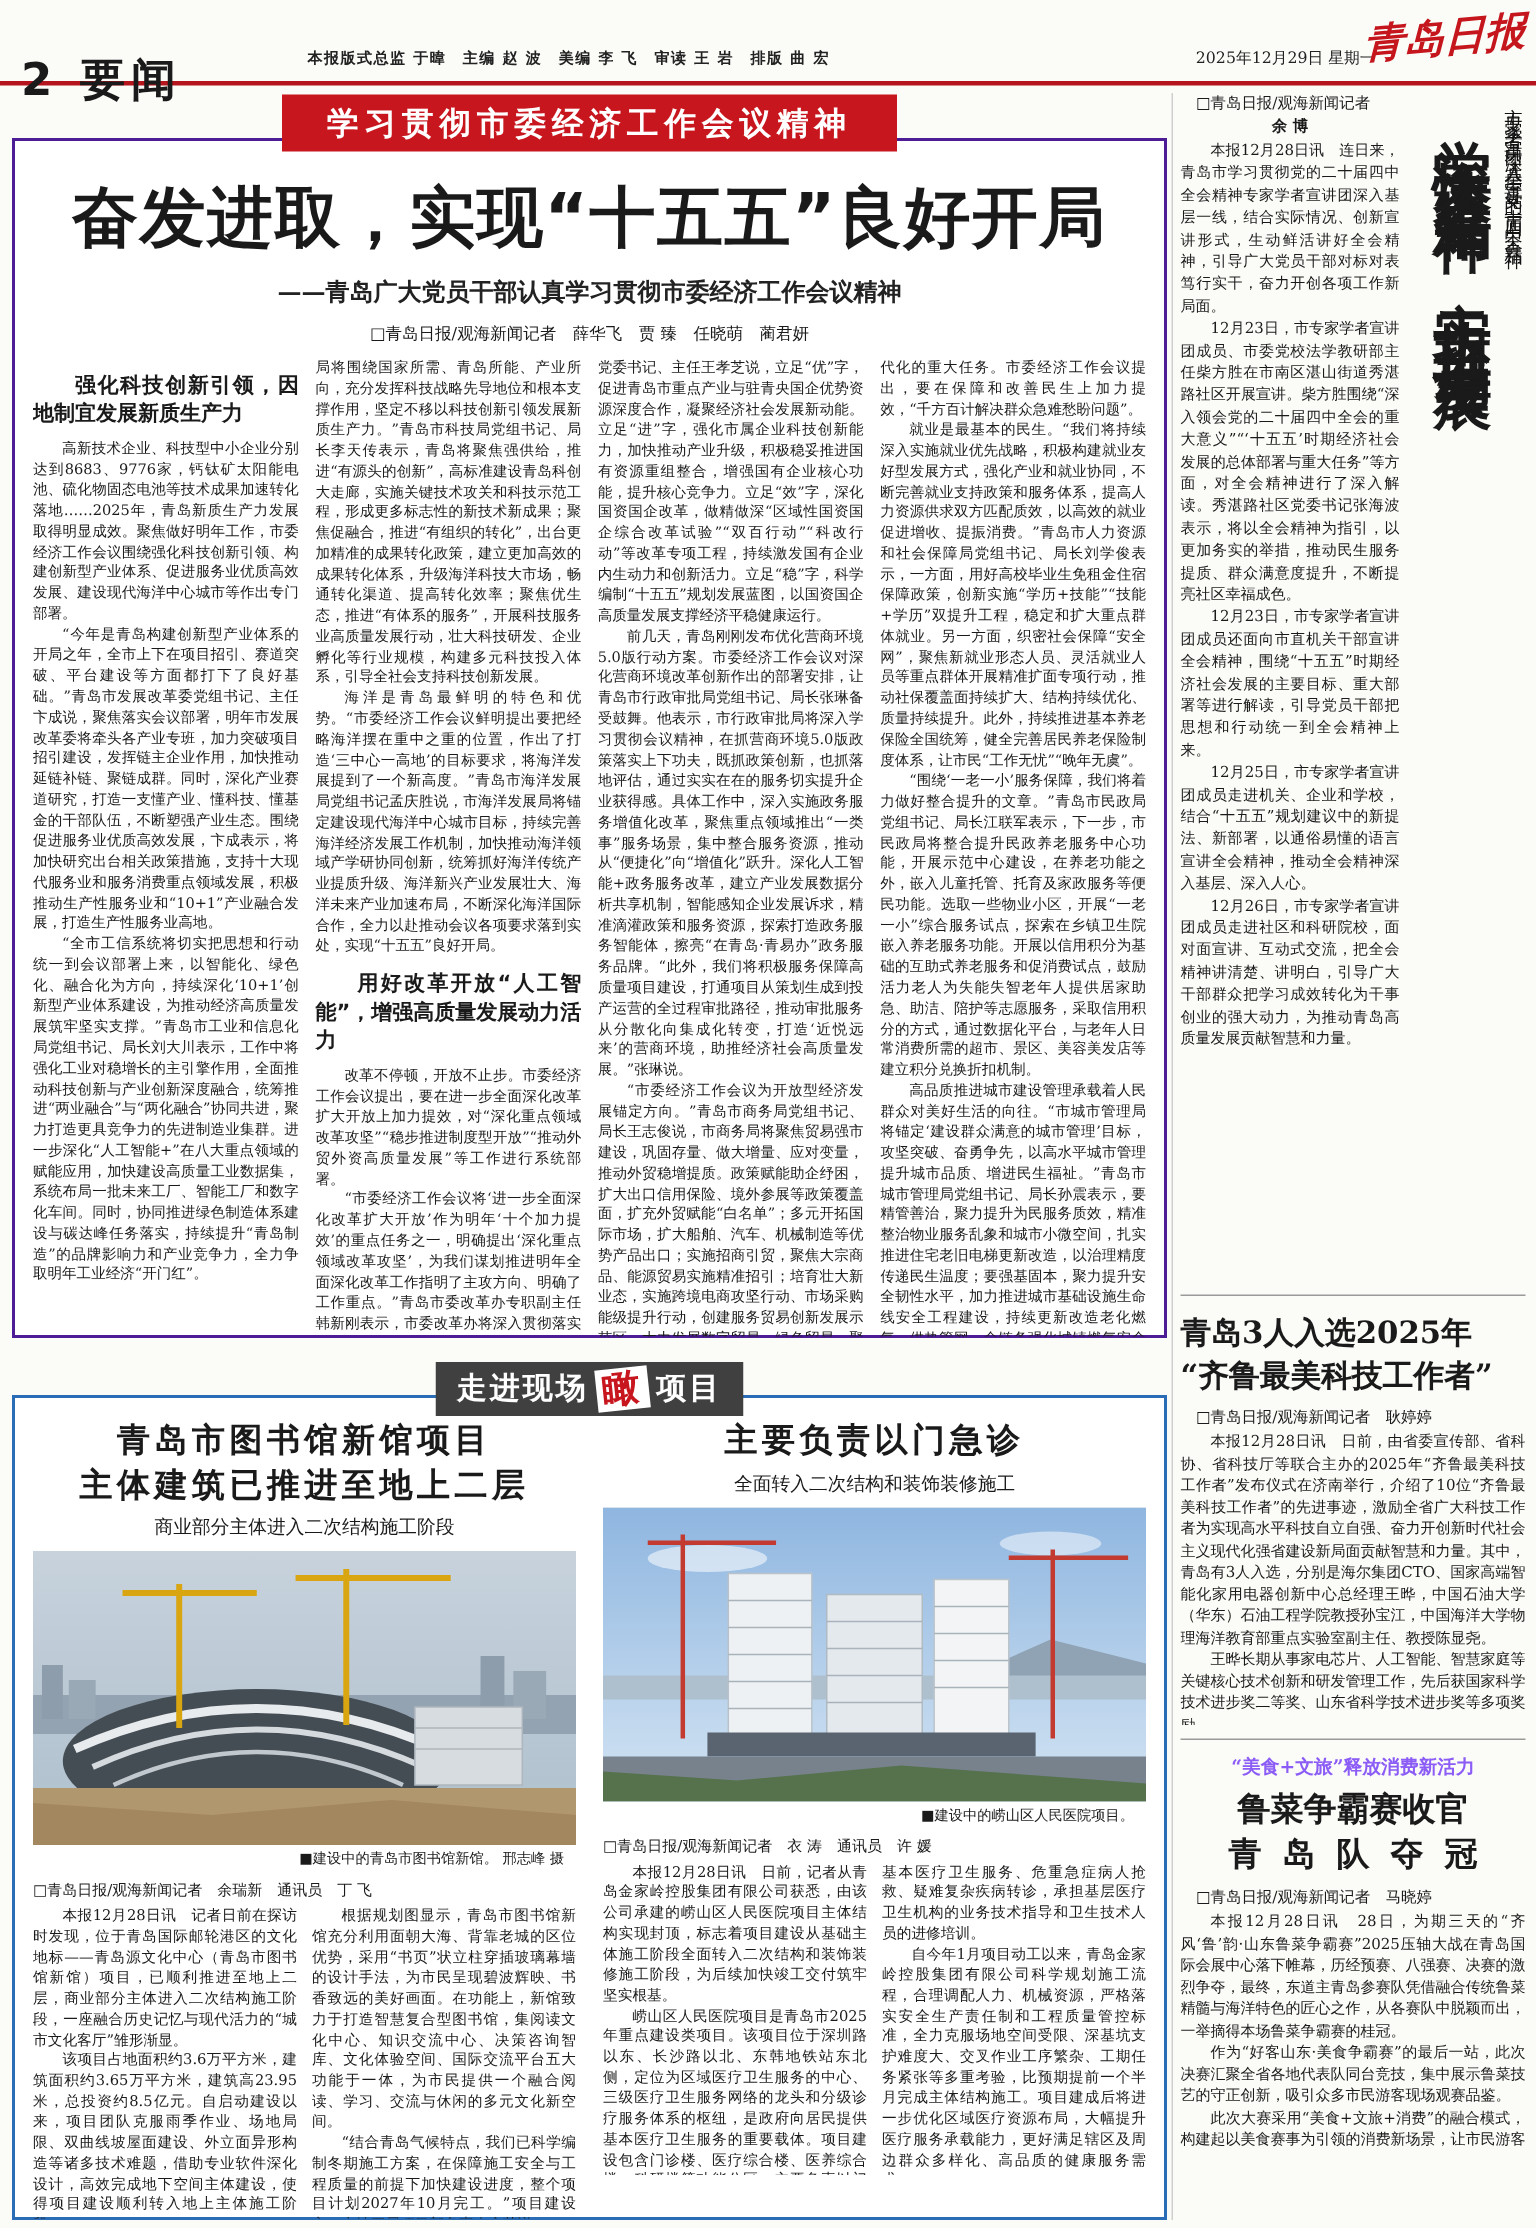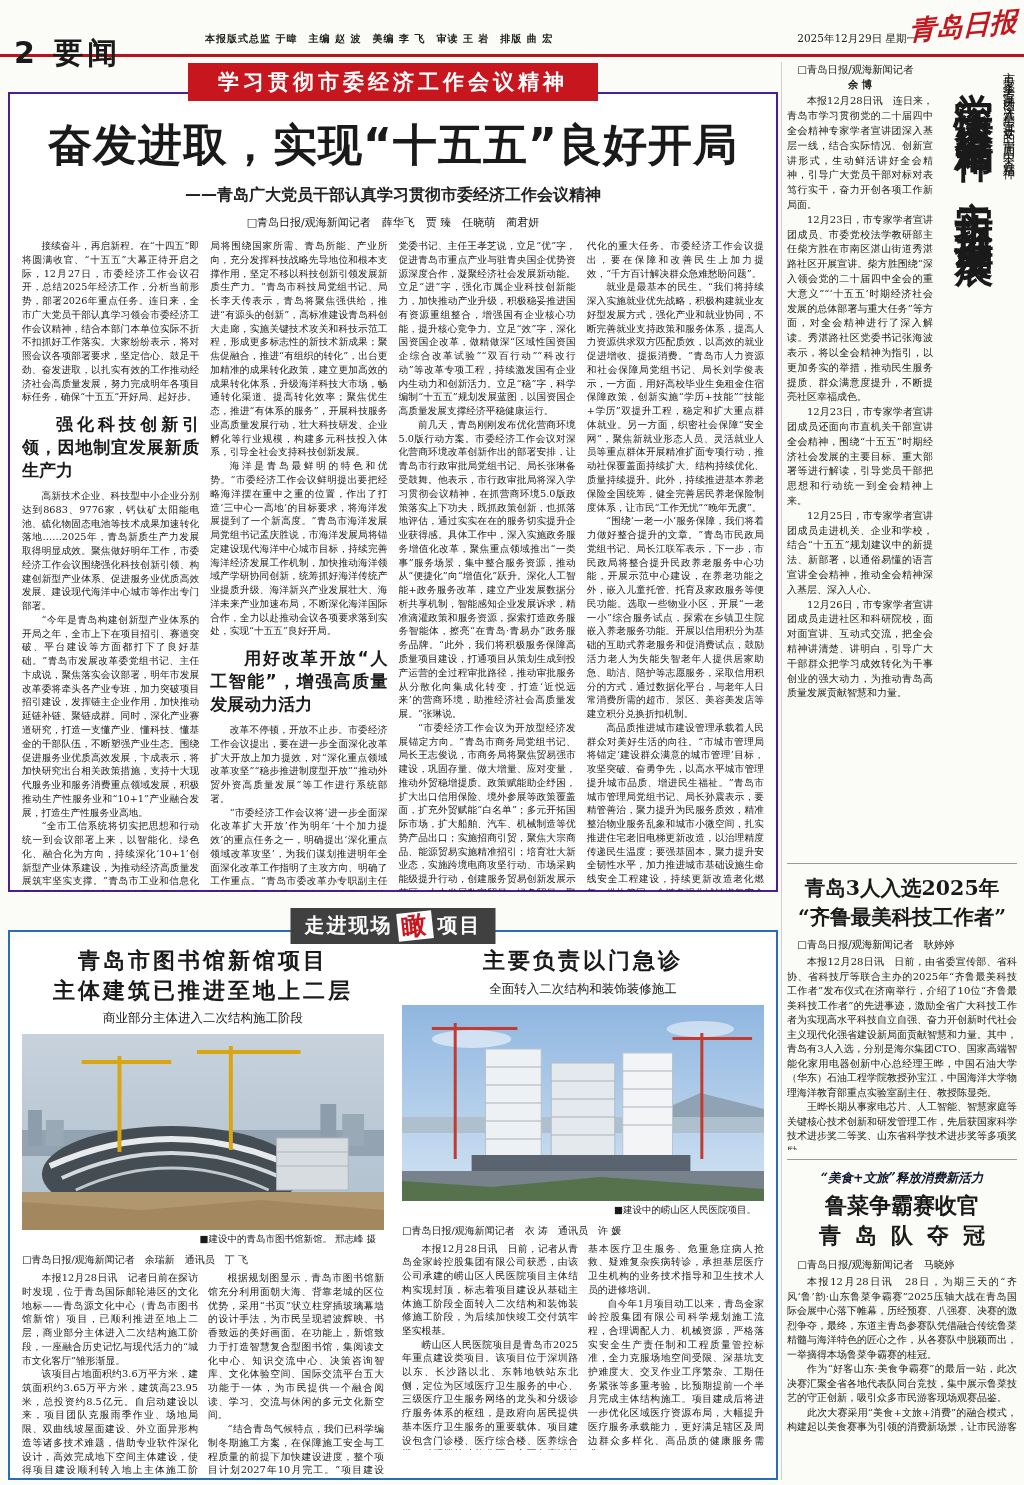--- a/index.html
+++ b/index.html
@@ -16,38 +16,38 @@
   .main-block{position:absolute;left:8px;top:92px;width:770px;height:800px;border:2px solid #4c1d95;box-sizing:border-box;background:#fff;}
   .banner{position:absolute;left:50%;transform:translateX(-50%);top:-31px;background:#c8161e;color:#fff;
           font-family:"DejaVu Sans",sans-serif;font-weight:800;font-size:21px;letter-spacing:4px;padding:5px 30px;white-space:nowrap;}
   .headline{margin-top:22px;text-align:center;font-family:"DejaVu Sans",sans-serif;font-weight:900;font-size:44px;letter-spacing:1px;}
   .subhead{text-align:center;font-size:16px;font-weight:600;margin-top:10px;color:#222;}
   .mbyline{text-align:center;font-size:11px;margin-top:9px;}
   .cols{display:flex;gap:11px;padding:9px 12px 0 12px;height:652px;overflow:hidden;}
   .col{flex:1;text-align:justify;font-size:9.7px;line-height:1.42;overflow:hidden;}
   .para{text-indent:2em;margin:0;}
   .para.cont{text-indent:0;}
-  .sub-h{font-family:"DejaVu Sans",sans-serif;font-weight:bold;font-size:17px;line-height:1.35;margin:9px 0 7px;text-indent:2em;}
+  .sub-h{font-family:"DejaVu Sans",sans-serif;font-weight:bold;font-size:14px;line-height:1.35;margin:9px 0 7px;text-indent:2em;}
   
   .vline{position:absolute;left:781px;top:62px;width:1px;height:1418px;background:#cfcfcf;}
   .rcol{position:absolute;left:787px;top:62px;width:230px;height:1420px;}
   .r1{display:flex;height:792px;overflow:hidden;}
   .r1-body{width:146px;font-size:10px;line-height:1.48;text-align:justify;overflow:hidden;}
   .r1-byline{font-size:10.3px;text-indent:1em;}
   .r1-name{font-size:10.3px;text-align:center;font-weight:bold;margin-bottom:2px;}
   .r1-title{writing-mode:vertical-rl;text-orientation:upright;font-family:"DejaVu Sans",sans-serif;font-weight:900;
             font-size:39px;letter-spacing:7px;width:58px;margin-left:6px;line-height:1.2;}
   .r1-kick{writing-mode:vertical-rl;text-orientation:upright;font-size:12px;letter-spacing:4px;width:20px;color:#111;margin-left:0;}
   .rdiv{border-top:1px solid #9a9a9a;margin:9px 0 10px;}
-  .r2-h{text-align:center;font-family:"DejaVu Serif",serif;font-weight:900;font-size:20.5px;line-height:1.4;}
+  .r2-h{text-align:left;font-family:"DejaVu Serif",serif;font-weight:900;font-size:20.5px;line-height:1.4;}
   .r-byline{font-size:10.3px;margin:7px 0 3px;text-indent:1em;}
   .r-body{font-size:10px;line-height:1.45;text-align:justify;overflow:hidden;}
   .r2 .r-body{height:195px;}
   .r3 .r-body{height:160px;}
-  .r3-kick{text-align:center;font-weight:bold;font-size:12.5px;color:#0f172a;font-style:italic;}
+  .r3-kick{text-align:center;font-weight:bold;font-size:12.5px;color:#8b5cf6;}
   .r3-h1{text-align:center;font-family:"DejaVu Serif",serif;font-weight:900;font-size:22px;margin-top:4px;}
   .r3-h2{text-align:center;font-family:"DejaVu Serif",serif;font-weight:900;font-size:22px;letter-spacing:14px;text-indent:14px;}
   
   .projects{position:absolute;left:8px;top:930px;width:770px;height:550px;border:2px solid #2a6cb5;box-sizing:border-box;background:#fff;}
   .pbanner{position:absolute;top:-24px;left:50%;transform:translateX(-50%);display:flex;align-items:center;
            background:#404040;color:#fff;font-family:"DejaVu Sans",sans-serif;font-weight:800;font-size:20px;
            letter-spacing:2px;padding:4px 14px;white-space:nowrap;}
   .kan{background:#fff;color:#c8161e;font-size:25px;font-weight:900;padding:0 4px;margin:0 5px;transform:rotate(-6deg);line-height:1.1;}
   .proj-grid{display:flex;gap:18px;padding:14px 12px 6px;}
   .proj{flex:1;min-width:0;}
@@ -70,21 +70,20 @@
   <div class="logo">青岛日报</div>
 </div>
 
 <div class="main-block">
   <div class="banner">学习贯彻市委经济工作会议精神</div>
   <div class="headline">奋发进取，实现“十五五”良好开局</div>
   <div class="subhead">——青岛广大党员干部认真学习贯彻市委经济工作会议精神</div>
   <div class="mbyline">□青岛日报/观海新闻记者　薛华飞　贾 臻　任晓萌　蔺君妍</div>
   <div class="cols">
     <div class="col">
-        <div class="para">接续奋斗，再启新程。在“十四五”即将圆满收官、“十五五”大幕正待开启之际，12月27日，市委经济工作会议召开，总结2025年经济工作，分析当前形势，部署2026年重点任务。连日来，全市广大党员干部认真学习领会市委经济工作会议精神，结合本部门本单位实际不折不扣抓好工作落实。大家纷纷表示，将对照会议各项部署要求，坚定信心、鼓足干劲、奋发进取，以扎实有效的工作推动经济社会高质量发展，努力完成明年各项目标任务，确保“十五五”开好局、起好步。</div>
         <div class="sub-h">强化科技创新引领，因地制宜发展新质生产力</div>
         <div class="para">高新技术企业、科技型中小企业分别达到8683、9776家，钙钛矿太阳能电池、硫化物固态电池等技术成果加速转化落地……2025年，青岛新质生产力发展取得明显成效。聚焦做好明年工作，市委经济工作会议围绕强化科技创新引领、构建创新型产业体系、促进服务业优质高效发展、建设现代海洋中心城市等作出专门部署。</div>
         <div class="para">“今年是青岛构建创新型产业体系的开局之年，全市上下在项目招引、赛道突破、平台建设等方面都打下了良好基础。”青岛市发展改革委党组书记、主任卞成说，聚焦落实会议部署，明年市发展改革委将牵头各产业专班，加力突破项目招引建设，发挥链主企业作用，加快推动延链补链、聚链成群。同时，深化产业赛道研究，打造一支懂产业、懂科技、懂基金的干部队伍，不断塑强产业生态。围绕促进服务业优质高效发展，卞成表示，将加快研究出台相关政策措施，支持十大现代服务业和服务消费重点领域发展，积极推动生产性服务业和“10+1”产业融合发展，打造生产性服务业高地。</div>
         <div class="para">“全市工信系统将切实把思想和行动统一到会议部署上来，以智能化、绿色化、融合化为方向，持续深化‘10+1’创新型产业体系建设，为推动经济高质量发展筑牢坚实支撑。”青岛市工业和信息化局党组书记、局长刘大川表示，工作中将强化工业对稳增长的主引擎作用，全面推动科技创新与产业创新深度融合，统筹推进“两业融合”与“两化融合”协同共进，聚力打造更具竞争力的先进制造业集群。进一步深化“人工智能+”在八大重点领域的赋能应用，加快建设高质量工业数据集，系统布局一批未来工厂、智能工厂和数字化车间。同时，协同推进绿色制造体系建设与碳达峰任务落实，持续提升“青岛制造”的品牌影响力和产业竞争力，全力争取明年工业经济“开门红”。</div>
       </div>
     <div class="col">
         <div class="para cont">局将围绕国家所需、青岛所能、产业所向，充分发挥科技战略先导地位和根本支撑作用，坚定不移以科技创新引领发展新质生产力。”青岛市科技局党组书记、局长李天传表示，青岛将聚焦强供给，推进“有源头的创新”，高标准建设青岛科创大走廊，实施关键技术攻关和科技示范工程，形成更多标志性的新技术新成果；聚焦促融合，推进“有组织的转化”，出台更加精准的成果转化政策，建立更加高效的成果转化体系，升级海洋科技大市场，畅通转化渠道、提高转化效率；聚焦优生态，推进“有体系的服务”，开展科技服务业高质量发展行动，壮大科技研发、企业孵化等行业规模，构建多元科技投入体系，引导全社会支持科技创新发展。</div>
         <div class="para">海洋是青岛最鲜明的特色和优势。“市委经济工作会议鲜明提出要把经略海洋摆在重中之重的位置，作出了打造‘三中心一高地’的目标要求，将海洋发展提到了一个新高度。”青岛市海洋发展局党组书记孟庆胜说，市海洋发展局将锚定建设现代海洋中心城市目标，持续完善海洋经济发展工作机制，加快推动海洋领域产学研协同创新，统筹抓好海洋传统产业提质升级、海洋新兴产业发展壮大、海洋未来产业加速布局，不断深化海洋国际合作，全力以赴推动会议各项要求落到实处，实现“十五五”良好开局。</div>
         <div class="sub-h">用好改革开放“人工智能”，增强高质量发展动力活力</div>
         <div class="para">改革不停顿，开放不止步。市委经济工作会议提出，要在进一步全面深化改革扩大开放上加力提效，对“深化重点领域改革攻坚”“稳步推进制度型开放”“推动外贸外资高质量发展”等工作进行系统部署。</div>

